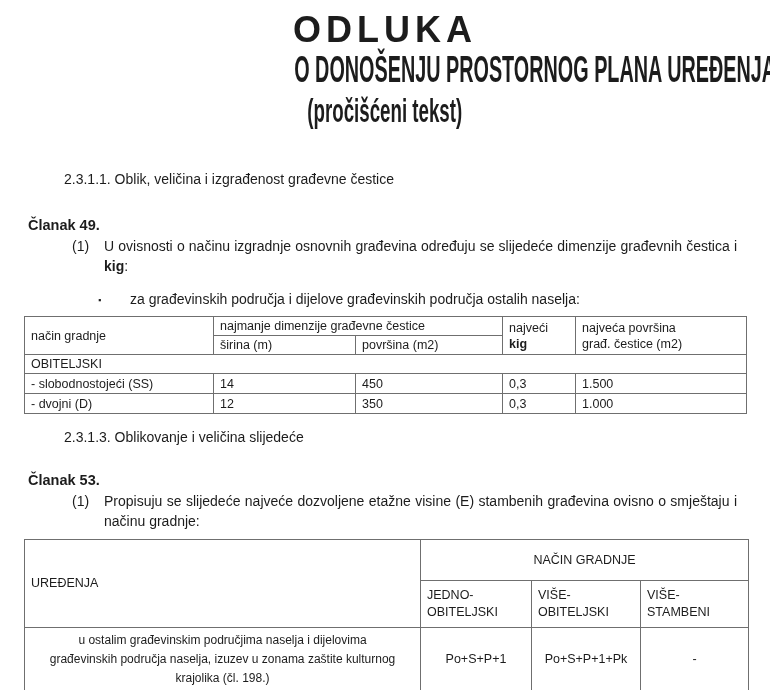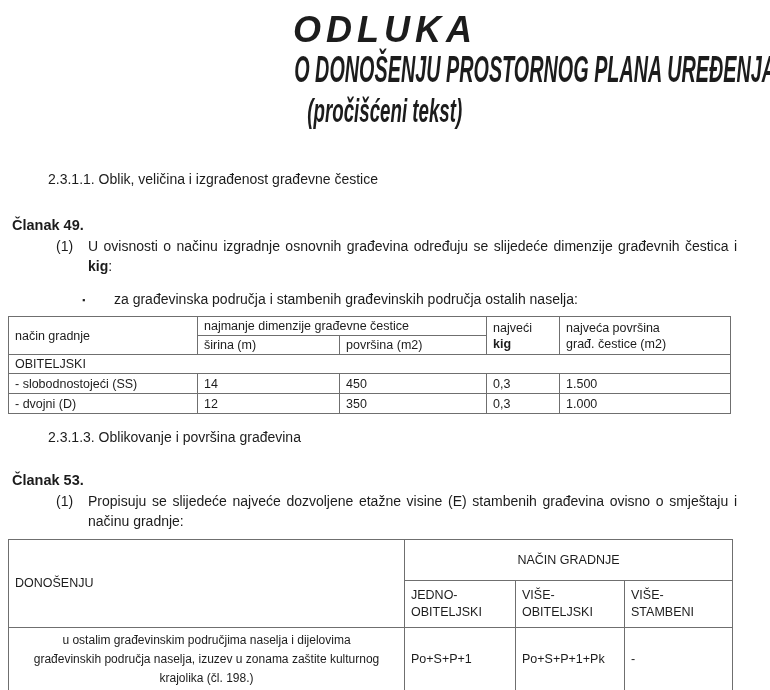--- a/index.html
+++ b/index.html
@@ -8,33 +8,33 @@
     width: 770px;
     height: 690px;
     background: #ffffff;
     overflow: hidden;
     font-family: "Liberation Sans", "DejaVu Sans", sans-serif;
     color: #1c1c1c;
   }
 
   
   .title-block { text-align: center; padding-top: 10px; }
-  .title-line { line-height: 40px; font-weight: bold; white-space: nowrap; font-style: italic; }
+  .title-line { line-height: 40px; font-weight: bold; white-space: nowrap; }
   .title-line .squeeze {
     display: inline-block;
     white-space: nowrap;
     transform: scaleX(0.55);
     transform-origin: center;
   }
   .t1 { font-size: 36px; letter-spacing: 5px; }
   .t2 { font-size: 36px; }
   .t3 { font-size: 34px; }
 
   
-  .content { padding: 0 33px 0 12px; }
+  .content { padding: 0 33px 0 28px; }
 
   .section-heading {
     font-size: 14px;
     line-height: 19px;
     margin-left: 36px;
   }
   .sh-1 { margin-top: 40px; }
   .sh-2 { margin-top: 14px; }
 
   .clanak {
@@ -99,21 +99,21 @@
     white-space: pre-line;
   }
   .tbl-2 .data-text {
     vertical-align: middle;
     height: 60px;
     font-size: 12px;
     line-height: 19px;
     white-space: pre-line;
     text-align: center;
   }
-  .tbl-2 .data-val { vertical-align: middle; }
+  .tbl-2 .data-val { text-align: center; vertical-align: middle; }
 </style>
 </head>
 <body>
 
 <div class="page">
 
   <div class="title-block">
     <div class="title-line t1">
       <span>ODLUKA</span>
     </div>
@@ -131,21 +131,21 @@
 
     <div class="clanak clanak-49">Članak 49.</div>
 
     <div class="para">
       <span class="num">(1)</span>
       <span>U ovisnosti o načinu izgradnje osnovnih građevina određuju se slijedeće dimenzije građevnih čestica i </span><span class="bold">kig</span><span>:</span>
     </div>
 
     <div class="bullet-line">
       <span class="bullet">▪</span>
-      <span>za građevinska područja i stambenih građevinskih područja ostalih naselja:</span>
+      <span>za građevinskih područja i dijelove građevinskih područja ostalih naselja:</span>
     </div>
 
     <table class="tbl-1">
       <colgroup>
         <col style="width:189px">
           <col style="width:142px">
           <col style="width:147px">
           <col style="width:73px">
           <col style="width:171px">
       </colgroup>
@@ -174,39 +174,39 @@
         <tr class="row-data">
           <td>- dvojni (D)</td>
           <td>12</td>
           <td>350</td>
           <td>0,3</td>
           <td>1.000</td>
         </tr>
       </tbody>
     </table>
 
-    <div class="section-heading sh-2">2.3.1.3. Oblikovanje i površina građevina</div>
+    <div class="section-heading sh-2">2.3.1.3. Oblikovanje i veličina slijedeće</div>
 
     <div class="clanak clanak-53">Članak 53.</div>
 
     <div class="para">
       <span class="num">(1)</span>
       <span>Propisuju se slijedeće najveće dozvoljene etažne visine (E) stambenih građevina ovisno o smještaju i načinu gradnje:</span>
     </div>
 
     <table class="tbl-2">
       <colgroup>
         <col style="width:396px">
           <col style="width:111px">
           <col style="width:109px">
           <col style="width:108px">
       </colgroup>
       <tbody>
         <tr>
-          <td rowspan="2" class="smjestaj-cell">DONOŠENJU</td>
+          <td rowspan="2" class="smjestaj-cell">UREĐENJA</td>
           <td colspan="3" class="group-cell">NAČIN GRADNJE</td>
         </tr>
         <tr>
           <td class="sub-cell">JEDNO-
 OBITELJSKI</td>
           <td class="sub-cell">VIŠE-
 OBITELJSKI</td>
           <td class="sub-cell">VIŠE-
 STAMBENI</td>
         </tr>

